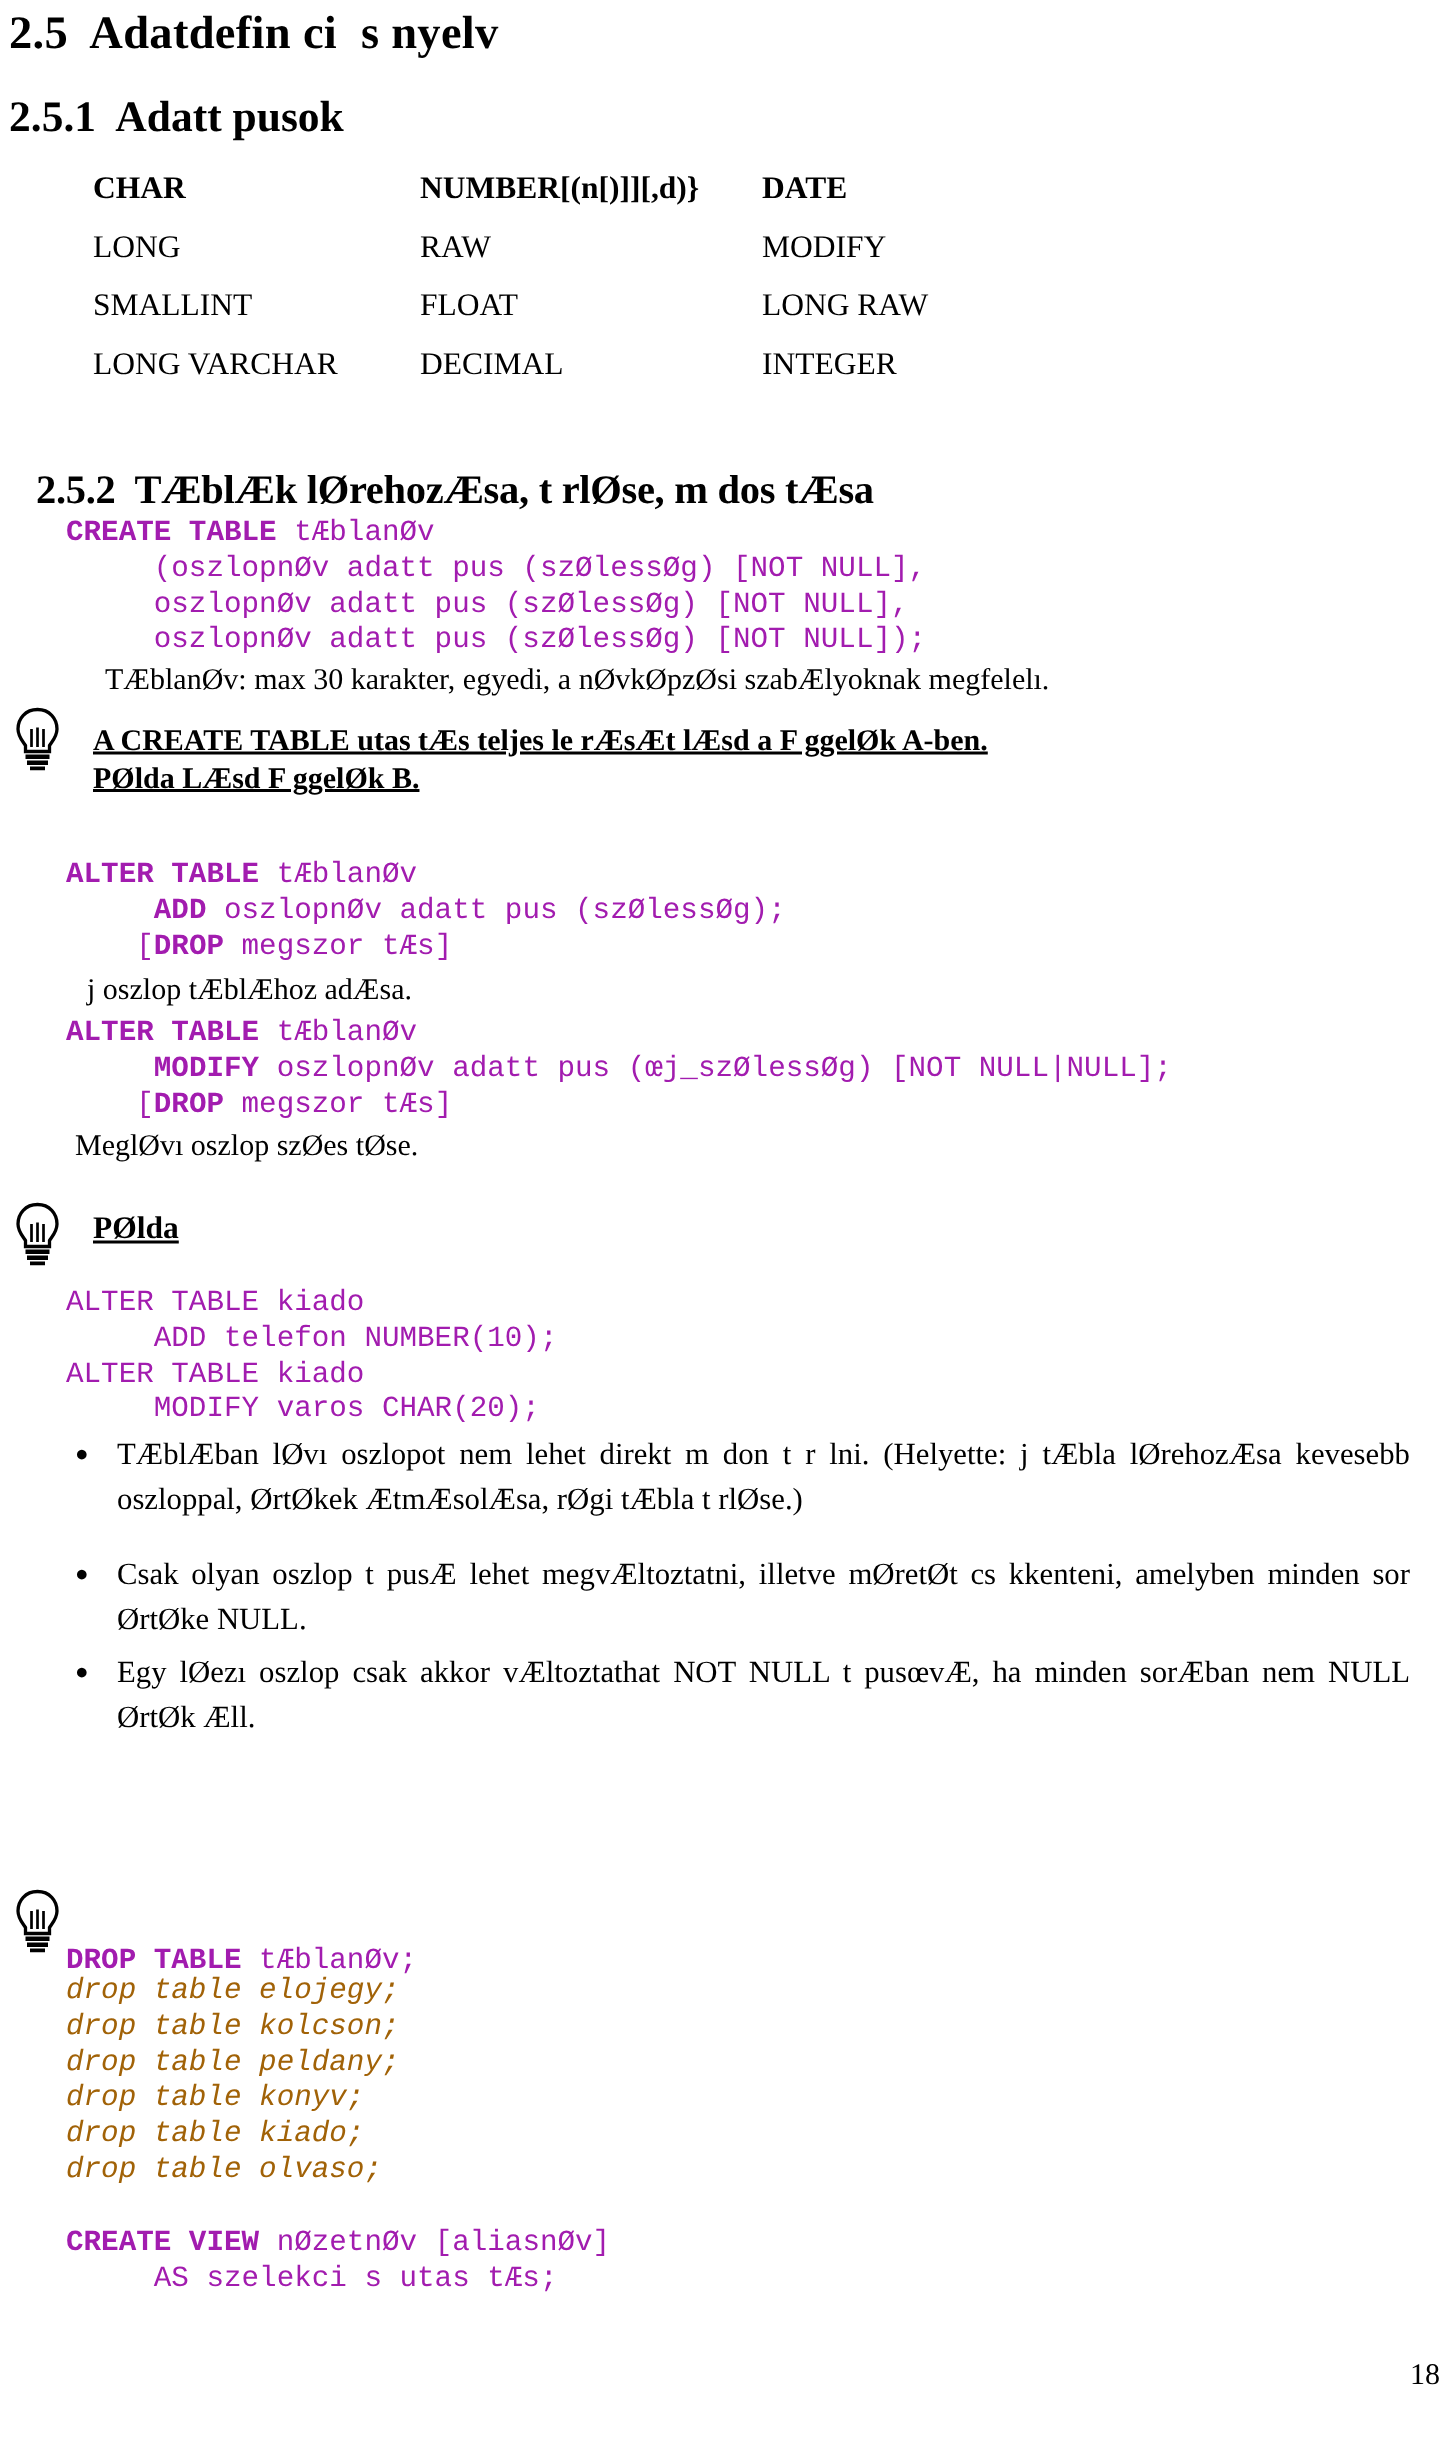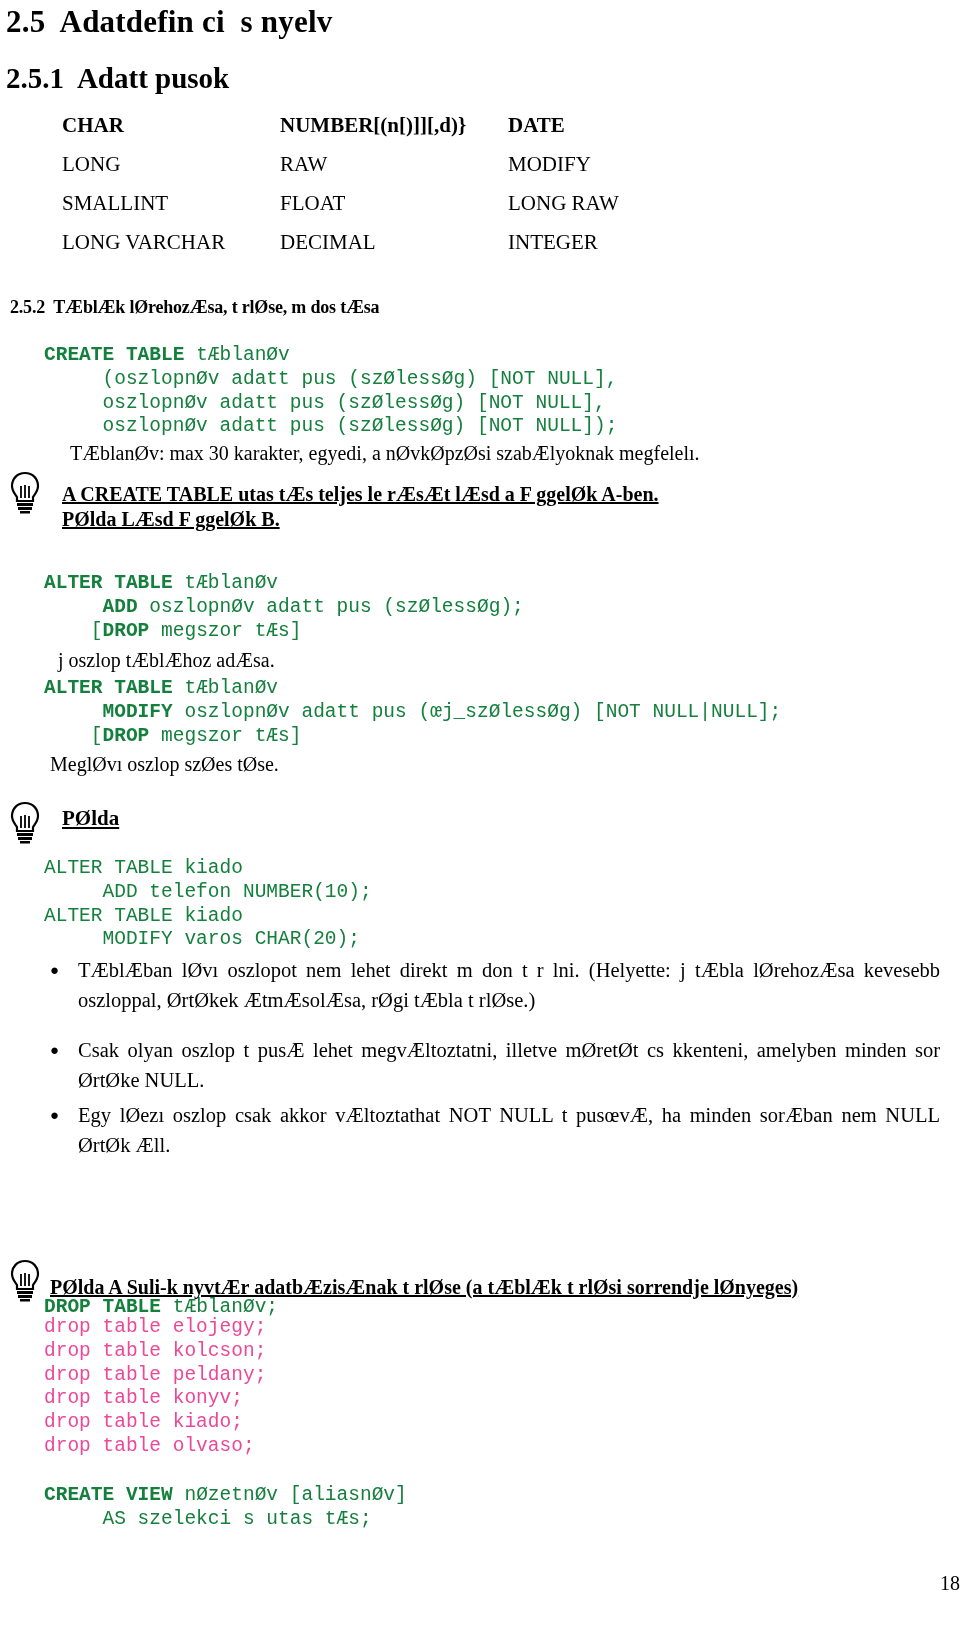--- a/index.html
+++ b/index.html
@@ -41,22 +41,22 @@
     font-size: 29px;
     margin: 0;
     position: absolute;
     left: 6px;
     top: 62px;
     white-space: pre;
   }
   h2.sub-title2 {
     font-family: "Liberation Serif", "DejaVu Serif", serif;
     font-weight: bold;
-    font-size: 18px;
-    margin: 4px;
+    font-size: 27px;
+    margin: 18px;
     position: absolute;
     left: 6px;
     top: 293px;
     white-space: pre;
     letter-spacing: -0.2px;
   }
 
   
   .types-table {
     position: absolute;
@@ -75,21 +75,21 @@
   .types-table td.c2 { width: 200px; }
   .types-table tr.bold-row td { font-weight: bold; }
 
   
   .code {
     position: absolute;
     font-family: "Liberation Mono", "DejaVu Sans Mono", monospace;
     font-size: 19.5px;
     line-height: 23.8px;
     white-space: pre;
-    color: #15803d;
+    color: #a21caf;
   }
   .code b { font-weight: bold; }
 
   
   .body-text {
     position: absolute;
     font-family: "Liberation Serif", "DejaVu Serif", serif;
     font-size: 20px;
     line-height: 25px;
     white-space: pre;
@@ -246,23 +246,22 @@
     <svg width="34" height="44" viewBox="0 0 34 44">
       <path d="M17 3 C9 3 4 9 4 16 C4 21 7 24 9 27 L9 31 L25 31 L25 27 C27 24 30 21 30 16 C30 9 25 3 17 3 Z" fill="none" stroke="#000" stroke-width="2.2"></path>
       <line x1="13" y1="16" x2="13" y2="28" stroke="#000" stroke-width="1.8"></line>
       <line x1="17" y1="15" x2="17" y2="28" stroke="#000" stroke-width="1.8"></line>
       <line x1="21" y1="16" x2="21" y2="28" stroke="#000" stroke-width="1.8"></line>
       <rect x="9" y="33" width="16" height="3" fill="#000"></rect>
       <rect x="10" y="37" width="14" height="3" fill="#000"></rect>
       <rect x="12" y="41" width="10" height="2.5" fill="#000"></rect>
     </svg>
   </div>
-  <div class="body-bold" style="left:50px; top:1275px; font-size:20px;">PØlda A Suli-k nyvtÆr adatbÆzisÆnak t rlØse (a tÆblÆk t rlØsi sorrendje lØnyeges)</div>
-
-  <div class="code" style="left:44px; top:1316px; color:#ec4899;"><span>drop table elojegy;</span>
+
+  <div class="code" style="left:44px; top:1316px; color:#a16207;font-style:italic;"><span>drop table elojegy;</span>
 <span>drop table kolcson;</span>
 <span>drop table peldany;</span>
 <span>drop table konyv;</span>
 <span>drop table kiado;</span>
 <span>drop table olvaso;</span></div>
 
   <div class="code" style="left:44px; top:1484px;"><b>CREATE VIEW</b><span> nØzetnØv [aliasnØv]</span>
 <span>     AS szelekci s utas tÆs;</span></div>
 
   <div class="page-number">18</div>

